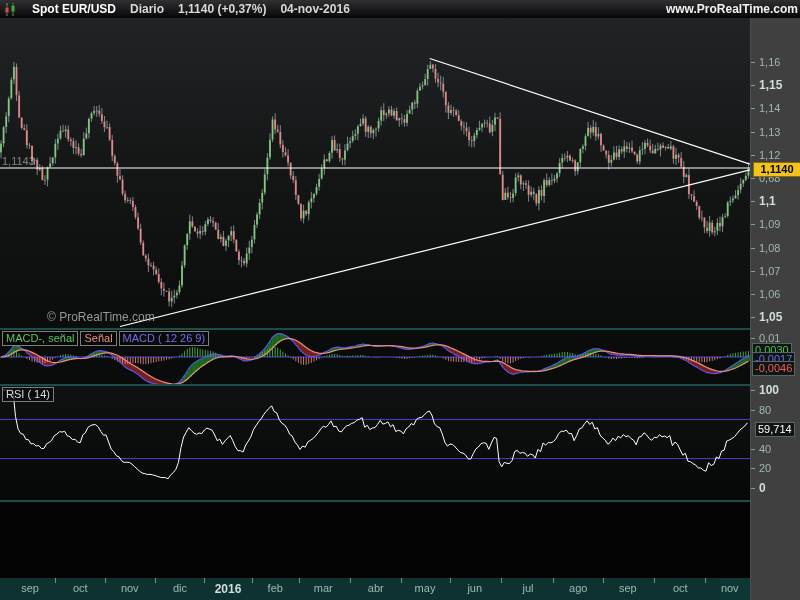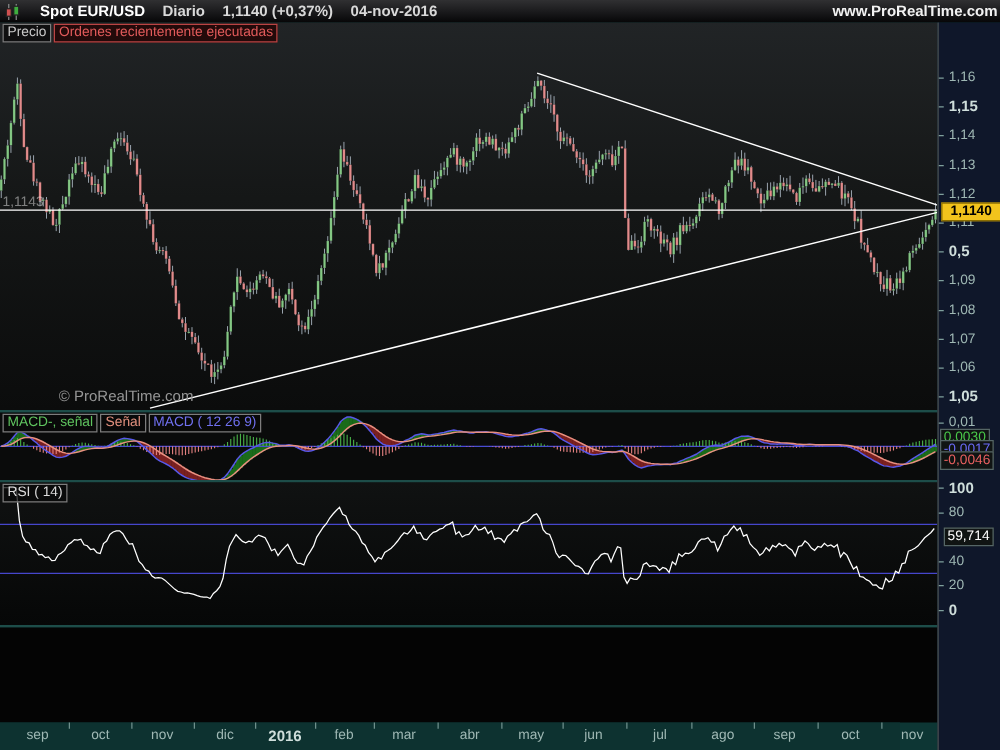--- a/index.html
+++ b/index.html
@@ -8,21 +8,21 @@
   
   .topbar{position:absolute;left:0;top:0;width:800px;height:18px;
           background:linear-gradient(180deg,#303032 0%,#19191b 55%,#060607 100%);
           border-bottom:1px solid #000;display:flex;align-items:center;gap:14px;
           font-size:12px;font-weight:bold;color:#d9d9d9;white-space:nowrap;}
   .topbar .tb-icon{margin-left:4px;display:inline-flex;}
   .tb-sym{color:#ffffff;}
   .tb-site{margin-left:auto;margin-right:2px;color:#f2f2f2;}
   
   .chart-root{position:absolute;left:0;top:18px;width:800px;height:582px;background:#0d3634;}
-  .axis-col{position:absolute;left:750px;top:0;width:50px;height:582px;background:#0f172a;border-left:1px solid #4a5052;}
+  .axis-col{position:absolute;left:750px;top:0;width:50px;height:582px;background:#404040;border-left:1px solid #4a5052;}
   .panel{position:absolute;left:0;width:750px;overflow:hidden;}
   .price-panel{top:0;height:310px;background:linear-gradient(180deg,#212426 0%,#151717 45%,#0b0c0c 100%);}
   .macd-panel{top:312px;height:64px;background:#0a0b0b;}
   .rsi-panel{top:368px;height:114px;background:linear-gradient(180deg,#101212 0%,#060707 100%);}
   .empty-panel{top:484px;height:76px;background:#040404;}
   .sep{position:absolute;left:0;width:750px;height:2px;background:#1d4d49;}
   .sep1{top:310px}.sep2{top:366px}.sep3{top:482px}
   .time-axis{position:absolute;left:0;top:560px;width:720px;height:22px;background:#0d3230;}
   .time-axis .t-label{position:absolute;top:4px;transform:translateX(-50%);font-size:11px;color:#9fb8b4;}
   .time-axis .t-label.bold{font-weight:bold;color:#cfdedb;font-size:12px;}
@@ -652,24 +652,20 @@
           <rect x="742.24" y="162.0" width="2" height="3.8" fill="#84c884" stroke="rgba(0,0,0,0.35)" stroke-width="0.4"></rect>
           <line x1="745.83" y1="154.9" x2="745.83" y2="163.4" stroke="#9aa4ae" stroke-width="0.8"></line>
           <rect x="744.83" y="157.7" width="2" height="4.4" fill="#84c884" stroke="rgba(0,0,0,0.35)" stroke-width="0.4"></rect>
           <line x1="748.41" y1="144.3" x2="748.41" y2="160.7" stroke="#9aa4ae" stroke-width="0.8"></line>
           <rect x="747.41" y="150.7" width="2" height="7.0" fill="#84c884" stroke="rgba(0,0,0,0.35)" stroke-width="0.4"></rect>
           <line x1="0" y1="150.0" x2="750" y2="150.0" stroke="#ffffff" stroke-width="1"></line>
           <text x="2" y="147.0" fill="rgba(255,255,255,0.45)" font-size="11">1,1143</text>
           <line x1="429.7" y1="40.5" x2="750.0" y2="146.1" stroke="#ffffff" stroke-width="1.2"></line>
           <line x1="120.0" y1="308.5" x2="750.0" y2="151.9" stroke="#ffffff" stroke-width="1.2"></line>
         </svg>
-      <div class="tag-row">
-        <span class="tag">Precio</span>
-        <span class="tag tag-orders">Ordenes recientemente ejecutadas</span>
-      </div>
       <div class="watermark">© ProRealTime.com</div>
     </div>
     <div class="sep sep1"></div>
 
     <div class="panel macd-panel">
       <svg id="macd-svg" width="750" height="54">
           <rect x="0.00" y="27.0" width="2.89" height="0.5" fill="#1a6b1a"></rect>
           <rect x="2.59" y="25.9" width="2.89" height="0.9" fill="#1a6b1a"></rect>
           <rect x="5.17" y="24.4" width="2.89" height="1.9" fill="#1a6b1a"></rect>
           <rect x="7.76" y="22.0" width="2.89" height="3.4" fill="#1a6b1a"></rect>
@@ -1323,25 +1319,25 @@
         <div class="ax-item" style="top: 113.6px;">
           <span class="mark"></span>
           <span class="txt">1,13</span>
         </div>
         <div class="ax-item" style="top: 136.8px;">
           <span class="mark"></span>
           <span class="txt">1,12</span>
         </div>
         <div class="ax-item" style="top: 160px;">
           <span class="mark"></span>
-          <span class="txt">1,11</span>
+          <span class="txt">0,68</span>
         </div>
         <div class="ax-item bold" style="top: 183.2px;">
           <span class="mark"></span>
-          <span class="txt">0,5</span>
+          <span class="txt">1,1</span>
         </div>
         <div class="ax-item" style="top: 206.4px;">
           <span class="mark"></span>
           <span class="txt">1,09</span>
         </div>
         <div class="ax-item" style="top: 229.6px;">
           <span class="mark"></span>
           <span class="txt">1,08</span>
         </div>
         <div class="ax-item" style="top: 252.8px;">

